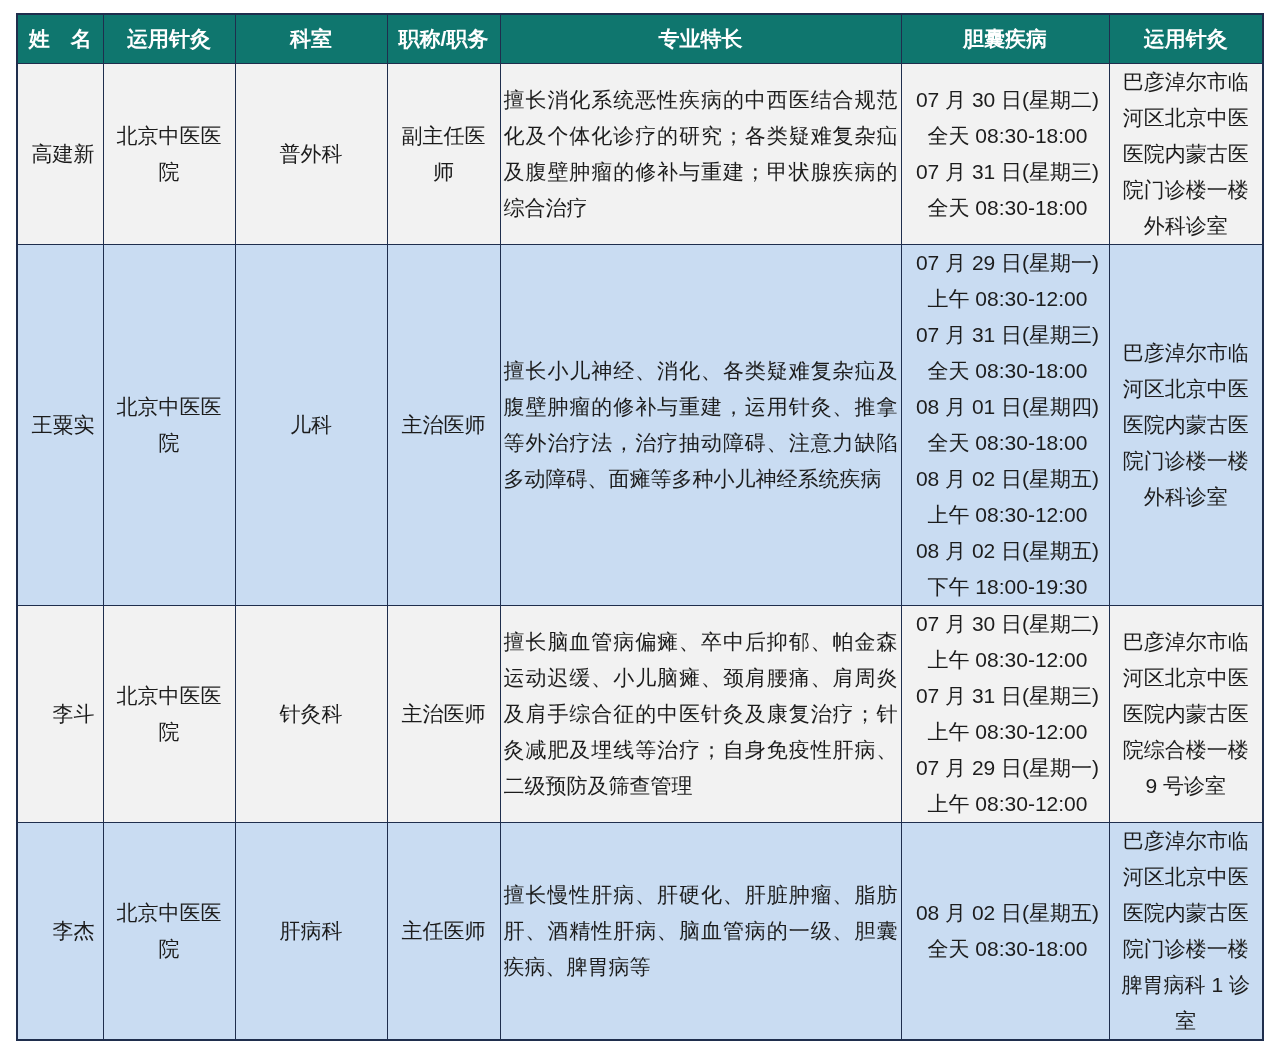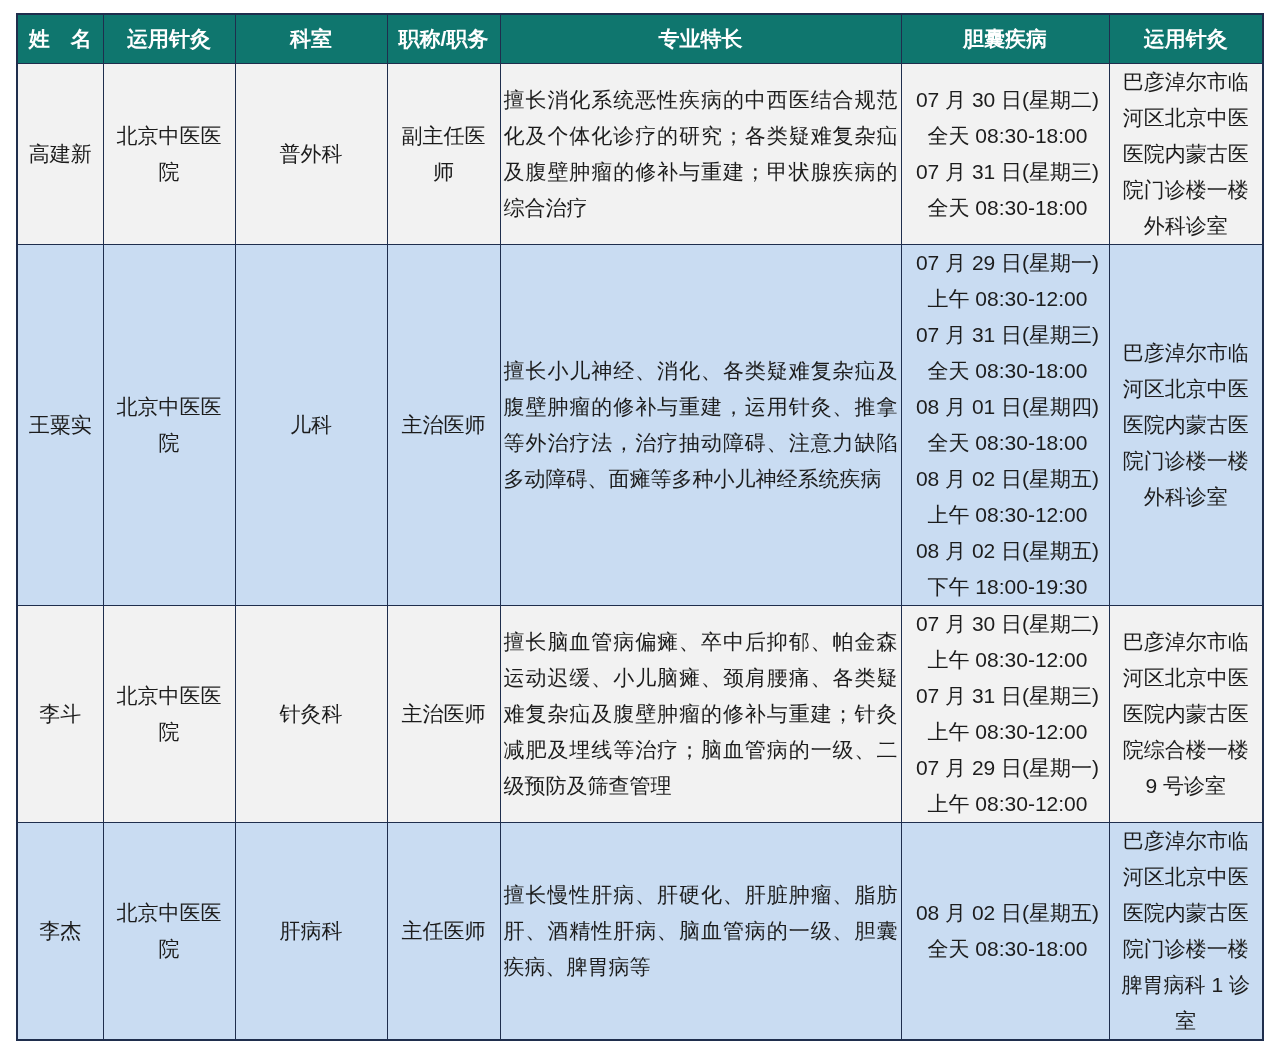--- a/index.html
+++ b/index.html
@@ -35,21 +35,21 @@
   }
   thead th {
     background: #0f766e;
     color: #ffffff;
     font-weight: bold;
     text-align: center;
     height: 48px;
     padding: 0 4px;
   }
   td { text-align: center; padding: 0 12px; }
-  td.col-name { padding: 0 0; }
+  td.col-name { padding: 0 8px; text-align: right; }
   td.col-specialty {
     text-align: justify;
     text-justify: inter-ideograph;
     padding: 2px 3px;
   }
   td.col-schedule {
     text-align: center;
     white-space: pre-line;
     padding: 0 2px 0 7px;
   }
@@ -111,21 +111,21 @@
 上午 08:30-12:00
 08 月 02 日(星期五)
 下午 18:00-19:30</td>
           <td class="col-location">巴彦淖尔市临河区北京中医医院内蒙古医院门诊楼一楼外科诊室</td>
         </tr>
         <tr class="row-gray" style="height: 215px;">
           <td class="col-name">李斗</td>
           <td class="col-unit">北京中医医院</td>
           <td class="col-dept">针灸科</td>
           <td class="col-title">主治医师</td>
-          <td class="col-specialty">擅长脑血管病偏瘫、卒中后抑郁、帕金森运动迟缓、小儿脑瘫、颈肩腰痛、各类疑难复杂疝及腹壁肿瘤的修补与重建；针灸减肥及埋线等治疗；脑血管病的一级、二级预防及筛查管理</td>
+          <td class="col-specialty">擅长脑血管病偏瘫、卒中后抑郁、帕金森运动迟缓、小儿脑瘫、颈肩腰痛、肩周炎及肩手综合征的中医针灸及康复治疗；针灸减肥及埋线等治疗；自身免疫性肝病、二级预防及筛查管理</td>
           <td class="col-schedule">07 月 30 日(星期二)
 上午 08:30-12:00
 07 月 31 日(星期三)
 上午 08:30-12:00
 07 月 29 日(星期一)
 上午 08:30-12:00</td>
           <td class="col-location">巴彦淖尔市临河区北京中医医院内蒙古医院综合楼一楼 9 号诊室</td>
         </tr>
         <tr class="row-blue" style="height: 215px;">
           <td class="col-name">李杰</td>

